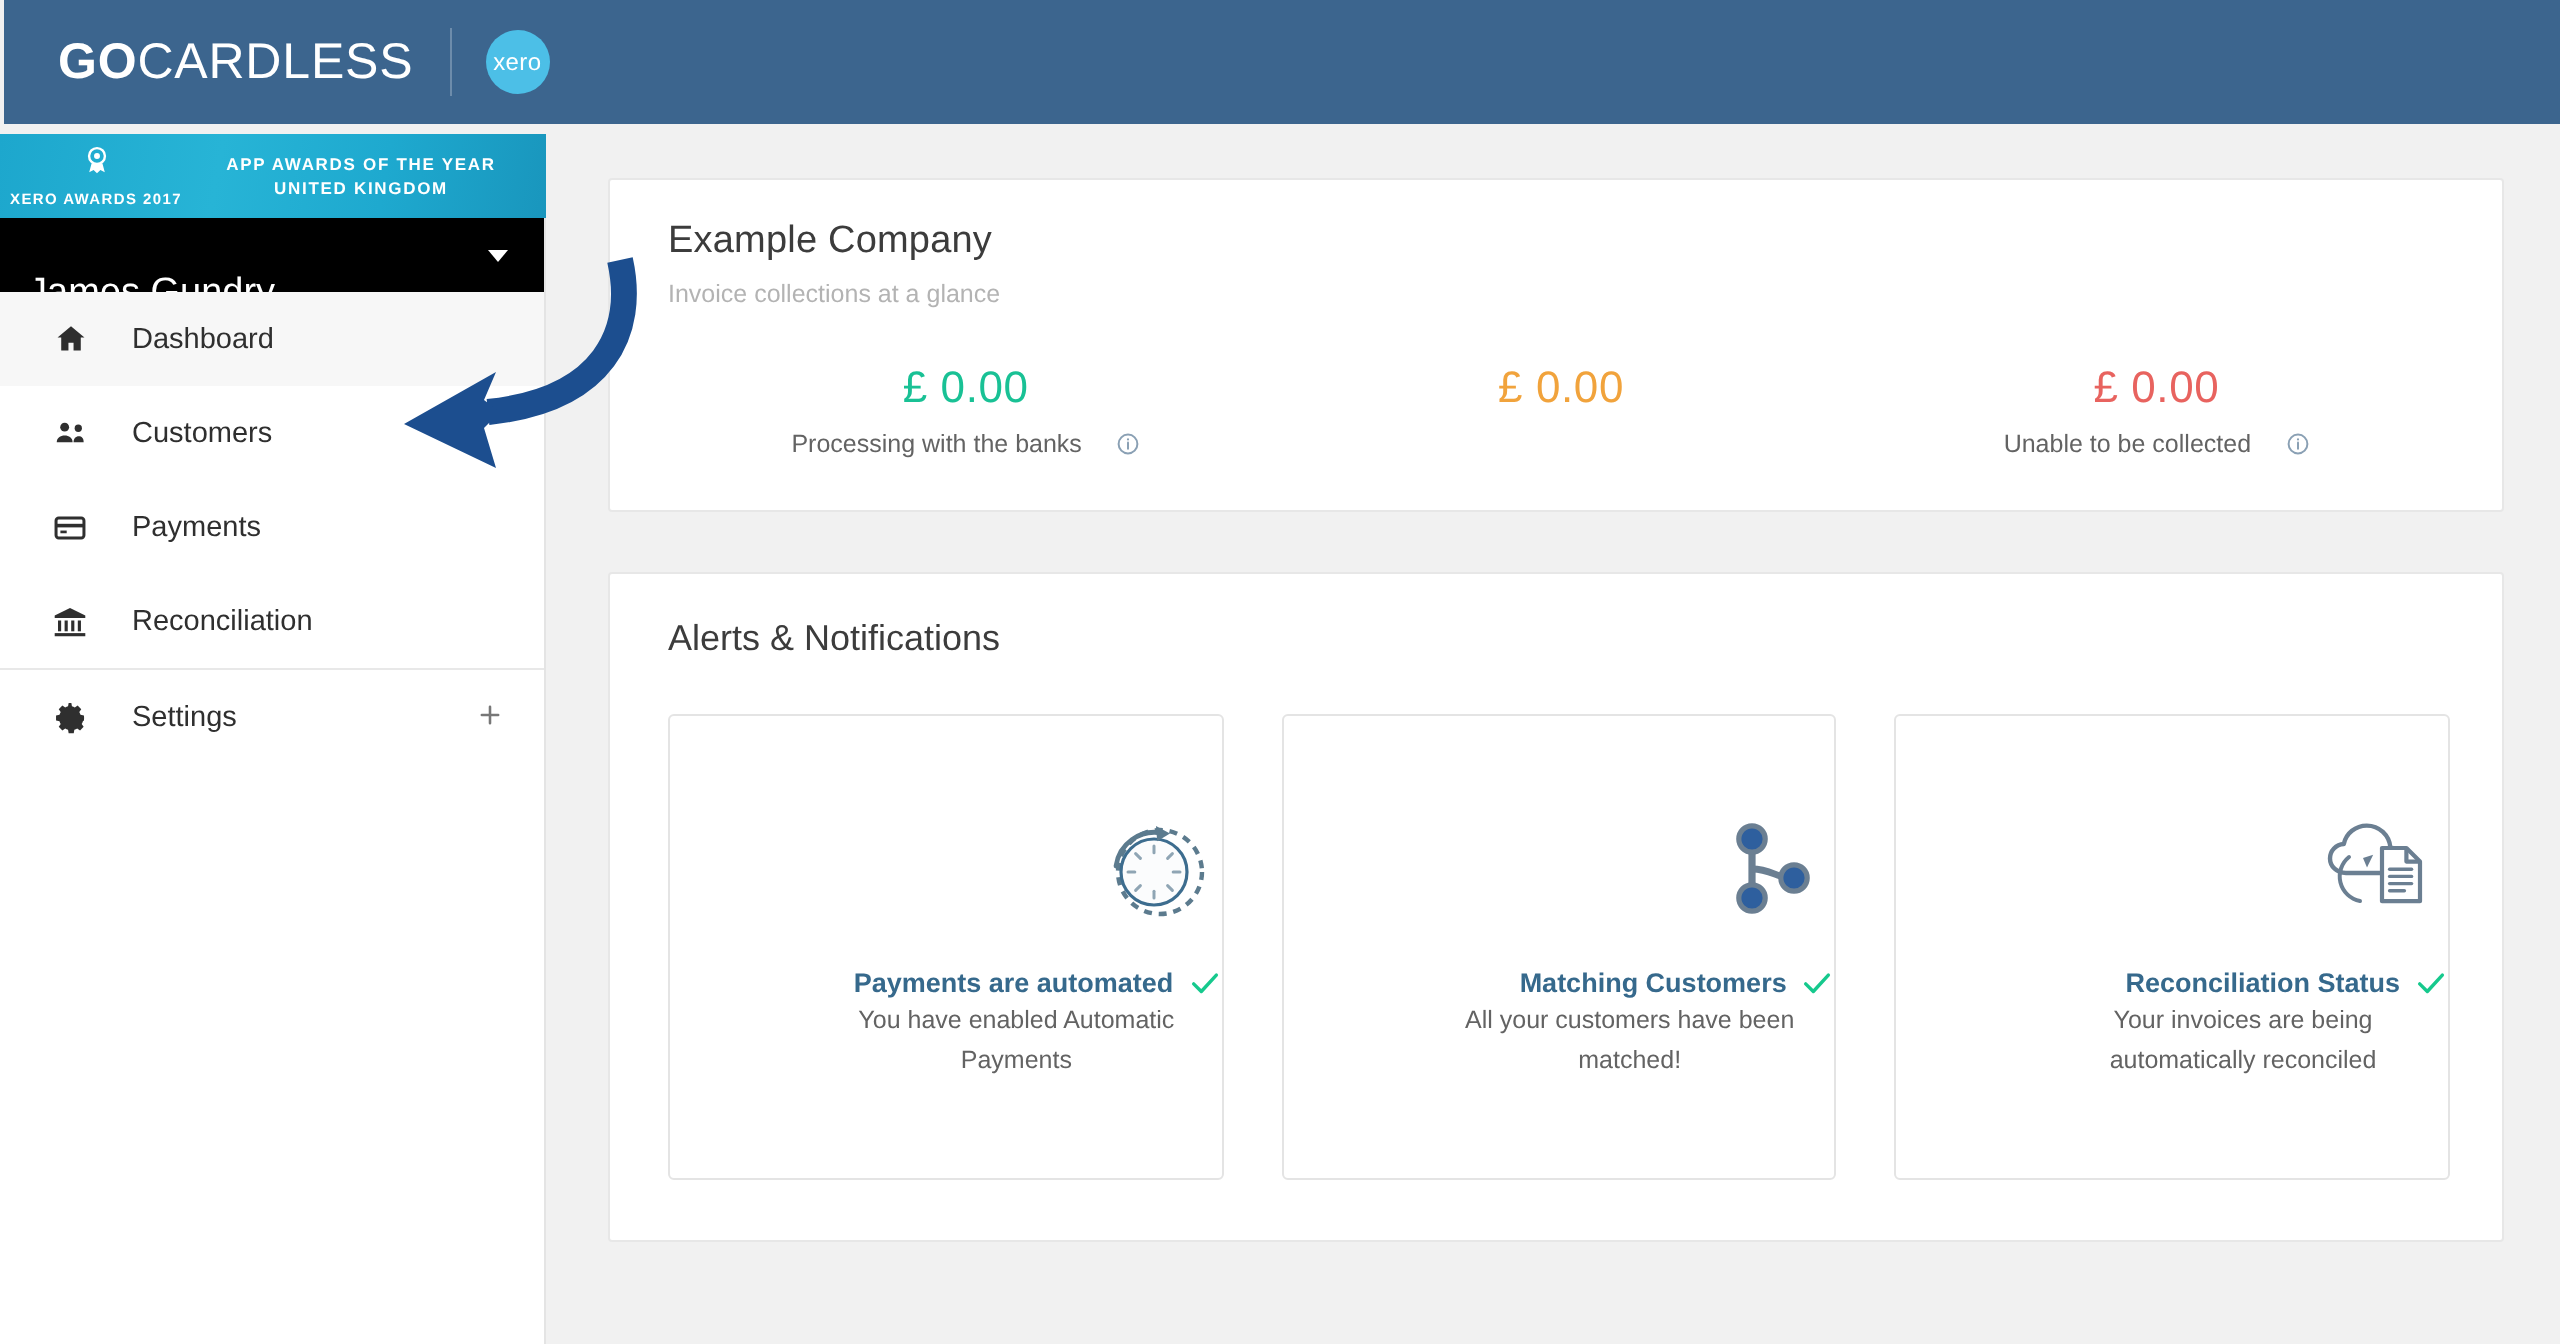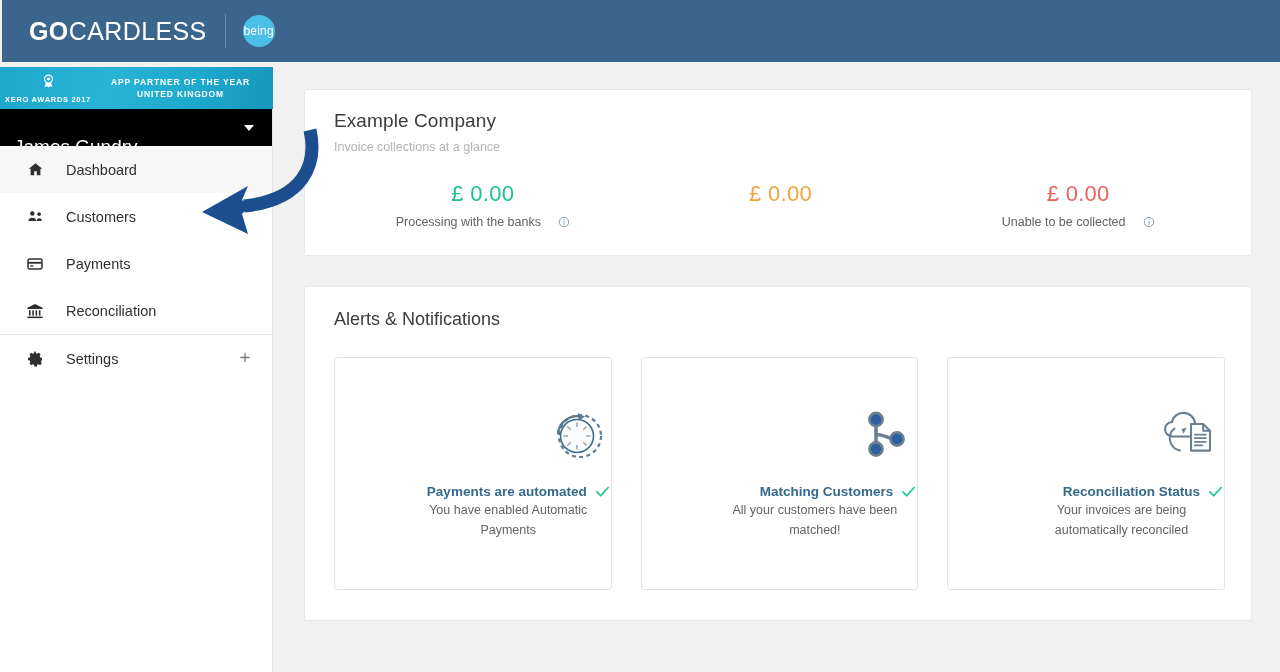--- a/index.html
+++ b/index.html
@@ -151,39 +151,39 @@
   .check { color: #16c98d; display: inline-flex; }
 </style>
 </head>
 <body>
 
 <div class="topbar">
   <div class="brand">
     <span class="brand-go">GO</span>
       <span class="brand-cardless">CARDLESS</span>
     <span class="brand-div"></span>
-    <span class="xero-badge">being</span>
+    <span class="xero-badge">xero</span>
   </div>
 </div>
 
 <div class="sidebar">
 
   <div class="awards">
     <div class="awards-left">
       <span class="rosette">
         <svg width="17" height="17" viewBox="0 0 24 24" fill="#ffffff">
           <circle cx="12" cy="8.5" r="5.6" fill="none" stroke="#ffffff" stroke-width="1.7"></circle>
           <circle cx="12" cy="8.5" r="2.1"></circle>
           <path d="M8.2 13.6 L6.5 20 L9.6 18.3 L12 20.6 L14.4 18.3 L17.5 20 L15.8 13.6 Z"></path>
         </svg>
       </span>
       <span class="awards-left-txt">XERO AWARDS 2017</span>
     </div>
     <div class="awards-right">
-      <div>APP PARTNER OF THE YEAR</div>
+      <div>APP AWARDS OF THE YEAR</div>
       <div>UNITED KINGDOM</div>
     </div>
   </div>
 
   <div class="userbar">
     <span class="userbar-name">James Gundry</span>
     <span class="caret"></span>
   </div>
 
   <nav class="nav">

